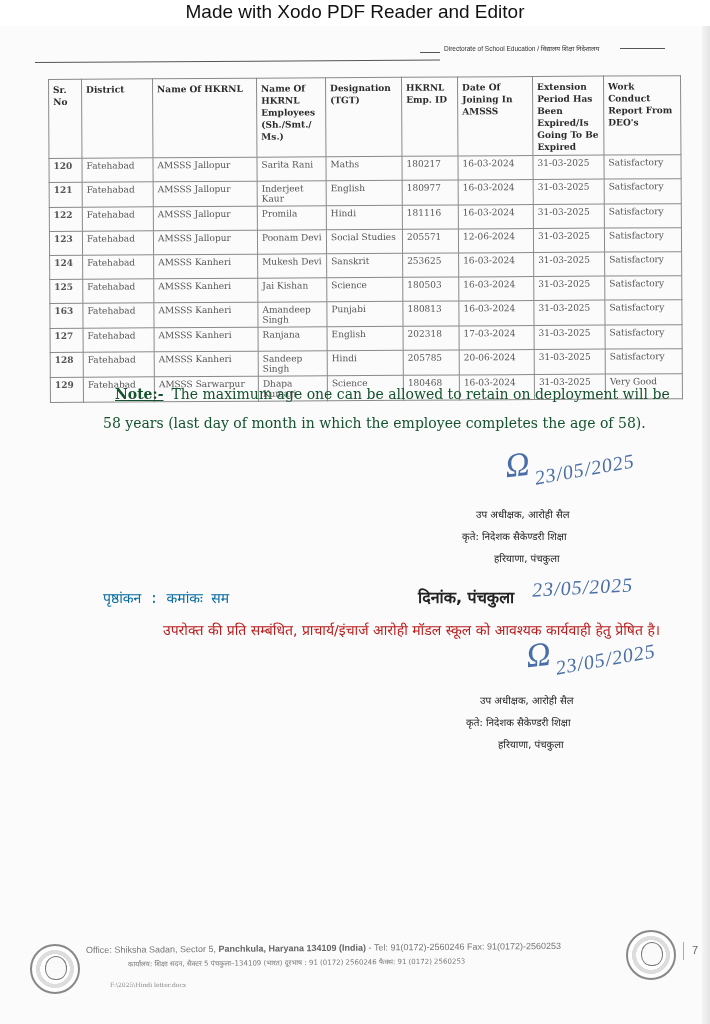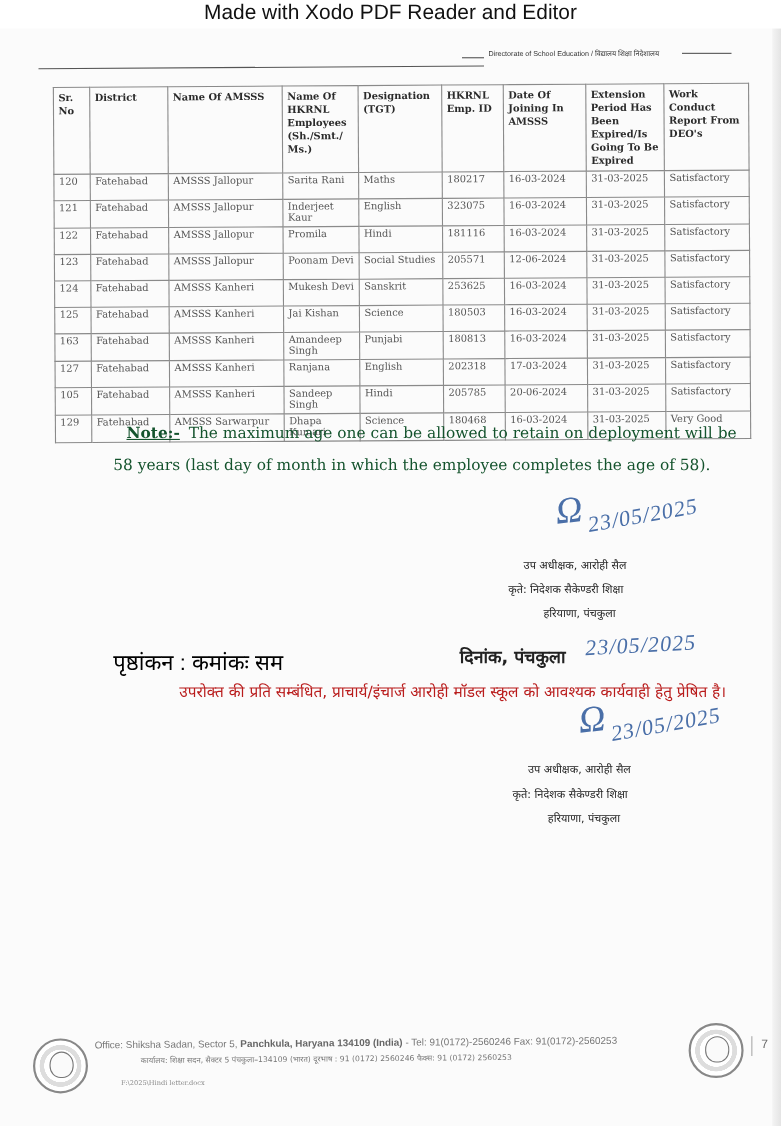--- a/index.html
+++ b/index.html
@@ -44,21 +44,21 @@
       text-align: left;
     }
     table.grid th {
       font-size: 9px; font-weight: bold; color: #2b2b2b; line-height: 12px; height: 72px;
       padding-top: 4px;
     }
     table.grid td {
       font-size: 9px; color: #555; line-height: 10px; height: 19px;
     }
     td.big { font-size: 11px; color: #333; }
-    td.num { color: #666; }
+    td.num { color: #666; font-weight: bold; }
     .c1 { width: 24px; } .c2 { width: 62px; } .c3 { width: 95px; } .c4 { width: 60px; }
     .c5 { width: 67px; } .c6 { width: 47px; margin-left: 27px; } .c7 { width: 66px; margin-top: 24px; } .c8 { width: 62px; } .c9 { width: 68px; }
 
     .note {
       position: absolute; left: 103px; top: 380px; width: 570px;
       font-family: "DejaVu Serif", serif; font-size: 14px; line-height: 29px; color: #14532d;
     }
     .note .label { font-weight: bold; text-decoration: underline; margin-left: 12px; margin-right: 8px; }
 
     .sig {
@@ -67,22 +67,22 @@
     }
     .sig .scribble { font-size: 34px; display: inline-block; transform: rotate(-6deg); }
     .sig .date { font-size: 20px; display: inline-block; transform: rotate(-10deg); letter-spacing: 1px; }
 
     .hindi-block {
       position: absolute; font-family: "DejaVu Sans", sans-serif; color: #222; font-size: 10px;
       line-height: 22px; text-align: center;
     }
 
     .endorse {
-      position: absolute; left: 103px; top: 588px; font-family: Liberation Sans, sans-serif;
-      font-size: 20px; color: #000000;
+      position: absolute; left: 103px; top: 588px; font-family: Liberation Mono, monospace;
+      font-size: 14px; color: #0369a1;
     }
     .dinank {
       position: absolute; left: 418px; top: 586px; font-family: "DejaVu Sans", sans-serif;
       font-size: 16px; color: #222; font-weight: bold;
     }
     .dinank-date {
       position: absolute; left: 532px; top: 576px; font-family: "Liberation Serif", serif; font-style: italic;
       font-size: 20px; color: #4a6fa8; letter-spacing: 1px; transform: rotate(-3deg);
     }
     .forward {
@@ -130,21 +130,21 @@
 <div class="header-line-lead"></div>
 <div class="header-line-left"></div>
 <div class="header-title">Directorate of School Education / विद्यालय शिक्षा निदेशालय</div>
 <div class="header-line-right"></div>
 
 <table class="grid">
   <thead>
     <tr>
       <th class="c1">Sr. No</th>
       <th class="c2">District</th>
-      <th class="c3">Name Of AMSSS</th>
+      <th class="c3">Name Of HKRNL</th>
       <th class="c4">Name Of HKRNL Employees (Sh./Smt./ Ms.)</th>
       <th class="c5">Designation (TGT)</th>
       <th class="c6">HKRNL Emp. ID</th>
       <th class="c7">Date Of Joining In AMSSS</th>
       <th class="c8">Extension Period Has Been Expired/Is Going To Be Expired</th>
       <th class="c9">Work Conduct Report From DEO's</th>
     </tr>
   </thead>
   <tbody>
     <tr>
@@ -157,21 +157,21 @@
       <td>16-03-2024</td>
       <td>31-03-2025</td>
       <td>Satisfactory</td>
     </tr>
     <tr>
       <td class="num">121</td>
       <td>Fatehabad</td>
       <td>AMSSS Jallopur</td>
       <td>Inderjeet Kaur</td>
       <td>English</td>
-      <td>323075</td>
+      <td>180977</td>
       <td class="big">16-03-2024</td>
       <td class="big">31-03-2025</td>
       <td class="big">Satisfactory</td>
     </tr>
     <tr>
       <td class="num">122</td>
       <td class="big">Fatehabad</td>
       <td class="big">AMSSS Jallopur</td>
       <td class="big">Promila</td>
       <td>Hindi</td>
@@ -229,21 +229,21 @@
       <td class="big">Fatehabad</td>
       <td class="big">AMSSS Kanheri</td>
       <td class="big">Ranjana</td>
       <td class="big">English</td>
       <td>202318</td>
       <td>17-03-2024</td>
       <td>31-03-2025</td>
       <td>Satisfactory</td>
     </tr>
     <tr>
-      <td class="num">105</td>
+      <td class="num">128</td>
       <td>Fatehabad</td>
       <td>AMSSS Kanheri</td>
       <td>Sandeep Singh</td>
       <td>Hindi</td>
       <td>205785</td>
       <td>20-06-2024</td>
       <td>31-03-2025</td>
       <td>Satisfactory</td>
     </tr>
     <tr>

